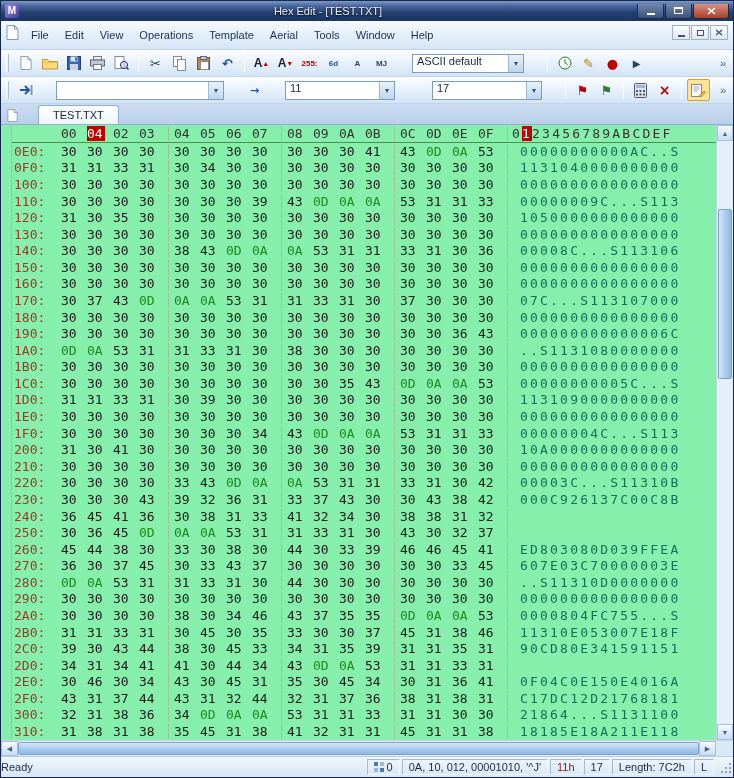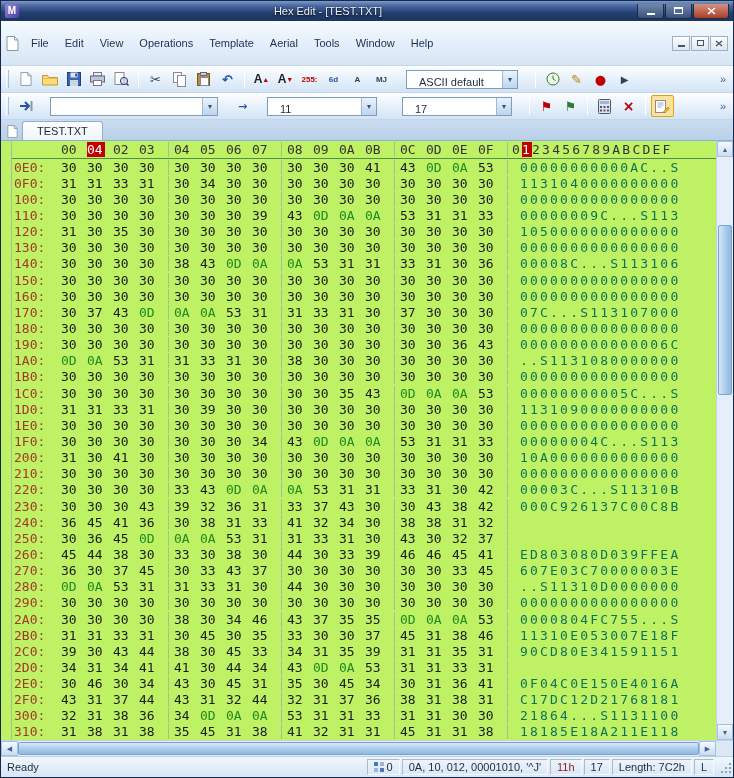--- a/index.html
+++ b/index.html
@@ -14,21 +14,21 @@
     color:#fff;font-size:10px;font-weight:bold;text-align:center;line-height:14px;flex:0 0 14px}
   .title-text{flex:1;text-align:center;font-size:11px;color:#e9eef7;text-shadow:0 1px 2px #000}
   .win-buttons{display:flex;gap:1px}
   .win-btn{width:27px;height:15px;border:1px solid #1c2c47;border-top:none;border-radius:0 0 3px 3px;
     background:linear-gradient(#7187ab,#3a537a);display:flex;align-items:center;justify-content:center}
   .win-btn.close{width:36px;background:linear-gradient(#d79182,#a93f2b)}
   .glyph-min{width:8px;height:2px;background:#fff;margin-top:6px}
   .glyph-max{width:9px;height:7px;border:1px solid #fff;border-top:2px solid #fff}
 
   
-  .menubar{flex:0 0 24px;display:flex;align-items:center;padding:12px 5px;
+  .menubar{flex:0 0 24px;display:flex;align-items:flex-start;padding:4px 5px;
     background:linear-gradient(#f5fafe,#e3eefa 55%,#d6e6f6);border-bottom:1px solid #c3d5e9}
   .menu-item{padding:4px 8px;color:#1d2f54}
   .menubar .spacer{flex:1}
   .mdi-btn{width:18px;height:15px;border:1px solid #9fb0c4;background:linear-gradient(#fdfefe,#dde7f2);
     display:flex;align-items:center;justify-content:center;margin-left:1px}
   .glyph-min-s{width:7px;height:2px;background:#44546c;margin-top:6px}
   .glyph-rest{width:7px;height:6px;border:1px solid #44546c}
   .xsvg{display:block}
 
   
@@ -41,40 +41,40 @@
   .tsep{width:1px;height:18px;background:#aec4dc;border-right:1px solid #fff;margin:0 4px}
   .glyph{font-family:"DejaVu Sans",sans-serif}
   .blue{color:#2255aa;font-weight:bold}
   .gold{color:#b8860b}
   .red{color:#c00000}
   .green{color:#2e7d32}
   .dark{color:#30425e}
   .txticon{font-size:8px;font-weight:bold;letter-spacing:0}
   .fontbtn{font-weight:bold;font-size:12px;color:#222}
   .fontbtn .arr{font-size:7px;color:#c00000;vertical-align:top}
-  .combo{height:19px;background:#fff;border:1px solid #7f9db9;display:flex;align-items:flex-end;
-    font-size:11px;padding-left:12px;margin:0 12px}
+  .combo{height:19px;background:#fff;border:1px solid #7f9db9;display:flex;align-items:flex-start;
+    font-size:11px;padding-left:4px;margin:0 18px}
   .combo .val{flex:1;white-space:nowrap;overflow:hidden}
   .combo .arrow{width:15px;height:100%;background:linear-gradient(#eaf3fc,#bcd5ee);border-left:1px solid #9fb8d4;
     display:flex;align-items:center;justify-content:center;font-size:8px;color:#31507c}
   .w-charset{width:112px}
   .w-search{width:168px}
   .w-jump{width:110px}
   .tb-spacer{flex:1}
   .overflow{font-size:11px;color:#41658f;padding:0 3px}
 
   
-  .tabbar{flex:0 0 21px;display:flex;align-items:flex-end;padding-left:6px;gap:4px;
+  .tabbar{flex:0 0 21px;display:flex;align-items:flex-end;padding-left:6px;gap:20px;
     background:linear-gradient(#cadcf0,#b9d0e9);border-bottom:1px solid #8fafd4}
   .tab-docicon{margin-bottom:2px}
   .tab{background:linear-gradient(#ffffff,#eef5fb);border:1px solid #8fafd4;border-bottom:none;
     border-radius:3px 3px 0 0;padding:3px 14px 3px;font-size:11px;color:#10243f}
 
   
-  .editor-wrap{flex:1;display:flex;min-height:0;background:#bef264}
+  .editor-wrap{flex:1;display:flex;min-height:0;background:#86efac}
   .editor{flex:1;position:relative;display:flex;flex-direction:column;overflow:hidden;
     font-family:"DejaVu Sans Mono",monospace;font-size:13px;color:#1a1a1a;padding-left:11px}
   .editor::before{content:"";position:absolute;left:10px;top:0;bottom:0;width:1px;background:#9cc49c}
   .hdr-row{flex:0 0 18px;display:flex;align-items:center;border-bottom:1px solid #4e8e4e;color:#333}
   .rows{flex:1;display:flex;flex-direction:column;overflow:hidden}
   .hexrow{flex:1;display:flex;align-items:center;min-height:0}
   .addr{flex:0 0 44px;color:#a03a28;padding-left:2px}
   .grp{flex:0 0 113px;display:flex;border-right:1px solid #9cc49c;padding-left:5px}
   .cell{width:26px;white-space:pre}
   .cell.ctl{color:#1f8a1f}
@@ -92,21 +92,21 @@
     background:linear-gradient(90deg,#d5e7f8,#a9cbec 55%,#8fb8e4)}
   .hscroll{flex:0 0 16px;display:flex;background:#e6eff9;border-top:1px solid #c2d4e8}
   .hs-btn{width:17px;display:flex;align-items:center;justify-content:center;font-size:7px;color:#41658f;
     background:linear-gradient(#f4f9fd,#cbddf1);border:1px solid #a9c0da}
   .hs-track{flex:1;position:relative}
   .hs-thumb{position:absolute;top:1px;bottom:1px;left:0;right:0;border:1px solid #7aa2cf;border-radius:2px;
     background:linear-gradient(#d5e7f8,#a9cbec 55%,#8fb8e4)}
   .hs-corner{width:17px;background:#dbe8f5}
 
   
-  .statusbar{flex:0 0 21px;display:flex;align-items:center;padding-left:6px;font-size:11px;color:#1c2b44;
+  .statusbar{flex:0 0 21px;display:flex;align-items:center;font-size:11px;color:#1c2b44;
     background:linear-gradient(#f0f6fc,#d7e6f5);border-top:1px solid #b9cee4}
   .st-ready{flex:1}
   .st-cell{height:16px;display:flex;align-items:center;gap:3px;padding:0 6px;margin-right:2px;
     border:1px solid;border-color:#a9bacb #f7fafd #f7fafd #a9bacb;white-space:nowrap}
   .st-hex{color:#8b1a1a}
   .grip{width:14px;height:14px;position:relative;margin:0 1px 1px 2px}
   .grip i{position:absolute;right:1px;bottom:1px;width:2px;height:2px;background:#8fa3b8;
     box-shadow:-4px 0 #8fa3b8,-8px 0 #8fa3b8,0 -4px #8fa3b8,-4px -4px #8fa3b8,0 -8px #8fa3b8}
 </style>
 </head>

